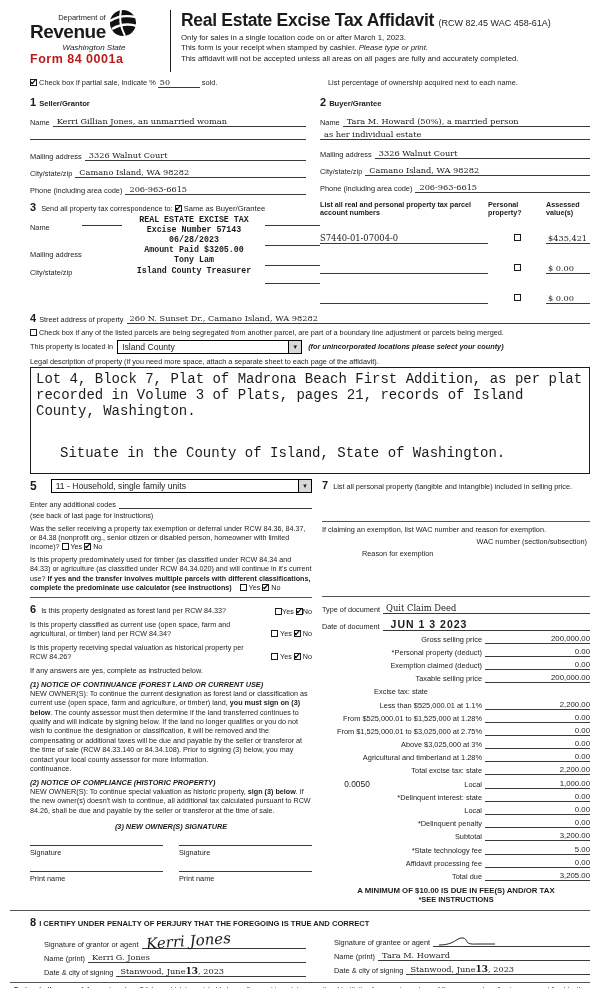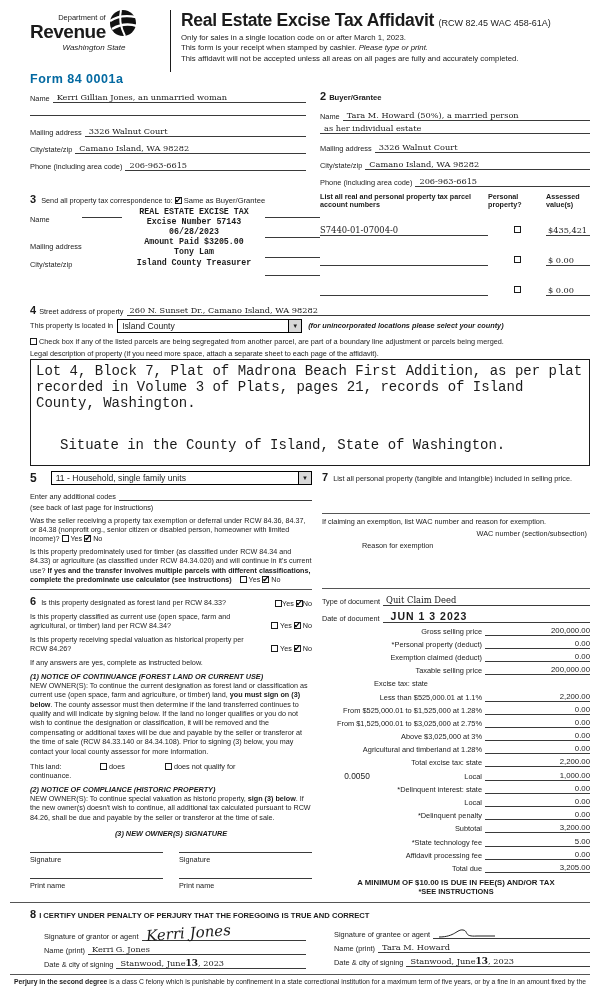--- a/index.html
+++ b/index.html
@@ -9,21 +9,21 @@
   .small { font-size:7.3px; }
   .xs { font-size:6.8px; }
   
   .hdr { display:flex; align-items:flex-start; margin-left:20px; }
   .logoblk { width:128px; }
   .logorow { display:flex; align-items:flex-start; }
   .deptcol { text-align:right; line-height:1; }
   .dept1 { font-size:7.5px; margin-top:6px; }
   .dept2 { font-size:19px; font-weight:bold; letter-spacing:-0.5px; }
   .dept3 { font-size:8px; font-style:italic; margin-top:1px; }
-  .formnum { font-size:12.5px; font-weight:bold; color:#0369a1; margin-top:20px; letter-spacing:0.5px; }
+  .formnum { font-size:12.5px; font-weight:bold; color:#b91c1c; margin-top:0; letter-spacing:0.5px; }
   .hdr-div { border-left:1.6px solid #1b1b1b; height:62px; margin:2px 10px 0 12px; }
   .titleblk { flex:1; padding-top:2px; }
   .title { font-size:17.5px; font-weight:bold; letter-spacing:-0.3px; display:inline; }
   .titlercw { font-size:9px; font-weight:normal; }
   .subs { font-size:7.8px; line-height:1.32; margin-top:2px; }
   
   .cb { display:inline-block; width:7px; height:7px; border:1px solid #1b1b1b; position:relative; vertical-align:-1px; background:#fff; }
   .cb.checked::after { content:"✔"; position:absolute; left:-1px; top:-3px; font-size:8.5px; color:#000; }
   .uline { border-bottom:1px solid #3a3a3a; display:inline-block; }
   .flexline { display:flex; align-items:flex-end; }
@@ -107,23 +107,33 @@
         <span class="titlercw">(RCW 82.45 WAC 458-61A)</span>
       </div>
       <div class="subs">
         <div>Only for sales in a single location code on or after March 1, 2023.</div>
         <div><span>This form is your receipt when stamped by cashier. </span><i>Please type or print.</i></div>
         <div>This affidavit will not be accepted unless all areas on all pages are fully and accurately completed.</div>
       </div>
     </div>
   </div>
 
+  <div class="partial">
+    <div class="partial-left">
+      <span class="cb checked"></span>
+      <span>Check box if partial sale, indicate %</span>
+      <span class="uline" style="width:42px; font-family:'DejaVu Serif',serif; font-size:8px; padding-left:2px;">50</span>
+      <span>sold.</span>
+    </div>
+    <div class="partial-right">List percentage of ownership acquired next to each name.</div>
+  </div>
 
   <div class="twocol" style="padding-left:20px;">
     <div class="col-l">
+      <div><span class="secnum">1</span><span class="seclbl">Seller/Grantor</span></div>
       <div class="fld">
           <span class="lbl">Name</span>
           <span class="fv">Kerri Gillian Jones, an unmarried woman</span>
         </div>
       <div class="fld" style="margin-top:12px;">
           <span class="fv"></span>
         </div>
       <div class="fld" style="margin-top:10px;">
           <span class="lbl">Mailing address</span>
           <span class="fv">3326 Walnut Court</span>
@@ -216,32 +226,32 @@
       </div>
     </div>
   </div>
 
   <div style="margin-top:8px; padding-left:20px;">
     <div class="flexline small">
       <span class="secnum">4</span>
       <span style="margin-right:3px;">Street address of property</span>
       <span class="fill" style="font-size:8.2px; font-family:'DejaVu Serif',serif; padding-left:3px;">260 N. Sunset Dr., Camano Island, WA 98282</span>
     </div>
+    <div class="small" style="margin-top:4px;">
+      <span class="cb"></span>
+      <span>Check box if any of the listed parcels are being segregated from another parcel, are part of a boundary line adjustment or parcels being merged.</span>
+    </div>
     <div class="small" style="margin-top:3px; display:flex; align-items:center;">
       <span>This property is located in</span>
       <span class="dd" style="margin-left:4px; width:185px; justify-content:space-between;">
         <span class="dd-text">Island County</span>
         <span class="dd-btn">▼</span>
       </span>
       <i style="margin-left:6px; font-weight:bold;">(for unincorporated locations please select your county)</i>
     </div>
-    <div class="small" style="margin-top:4px;">
-      <span class="cb"></span>
-      <span>Check box if any of the listed parcels are being segregated from another parcel, are part of a boundary line adjustment or parcels being merged.</span>
-    </div>
     <div class="small" style="margin-top:3px;">Legal description of property (if you need more space, attach a separate sheet to each page of the affidavit).</div>
     <div class="legalbox">
       <div>Lot 4, Block 7, Plat of Madrona Beach First Addition, as per plat recorded in Volume 3 of Plats, pages 21, records of Island County, Washington.</div>
       <div style="margin-top:26px; margin-bottom:8px;margin-left:24px;">Situate in the County of Island, State of Washington.</div>
     </div>
   </div>
 
   <div class="mid" style="padding-left:20px;">
 
     <div class="mid-l">
@@ -282,25 +292,20 @@
       <div class="q" style="padding-right:62px;">
         <span>Is this property receiving special valuation as historical property per RCW 84.26?</span>
         <span class="yn ynabs"><span class="cb"></span> <span>Yes</span> <span class="cb checked"></span> <span>No</span></span>
       </div>
 
       <div class="small" style="margin-top:5px;">If any answers are yes, complete as instructed below.</div>
 
       <div class="ttl">(1) NOTICE OF CONTINUANCE (FOREST LAND OR CURRENT USE)</div>
       <div class="body7"><span>NEW OWNER(S): To continue the current designation as forest land or classification as current use (open space, farm and agriculture, or timber) land, </span><b>you must sign on (3) below</b><span>. The county assessor must then determine if the land transferred continues to qualify and will indicate by signing below. If the land no longer qualifies or you do not wish to continue the designation or classification, it will be removed and the compensating or additional taxes will be due and payable by the seller or transferor at the time of sale (RCW 84.33.140 or 84.34.108). Prior to signing (3) below, you may contact your local county assessor for more information.</span></div>
 
-      <div class="small" style="margin-top:6px; display:flex;">
-        <span style="width:70px;">This land:</span>
-        <span><span class="cb"></span> <span>does</span></span>
-        <span style="margin-left:40px;"><span class="cb"></span> <span>does not qualify for</span></span>
-      </div>
       <div class="small">continuance.</div>
 
 
       <div class="ttl">(2) NOTICE OF COMPLIANCE (HISTORIC PROPERTY)</div>
       <div class="body7"><span>NEW OWNER(S): To continue special valuation as historic property, </span><b>sign (3) below</b><span>. If the new owner(s) doesn't wish to continue, all additional tax calculated pursuant to RCW 84.26, shall be due and payable by the seller or transferor at the time of sale.</span></div>
 
       <div class="ttl" style="text-align:center; margin-top:7px;">(3) NEW OWNER(S) SIGNATURE</div>
       <div style="display:flex; gap:16px; margin-top:14px;">
         <div style="flex:1;">
           <div class="fill" style="height:1px;"></div>

